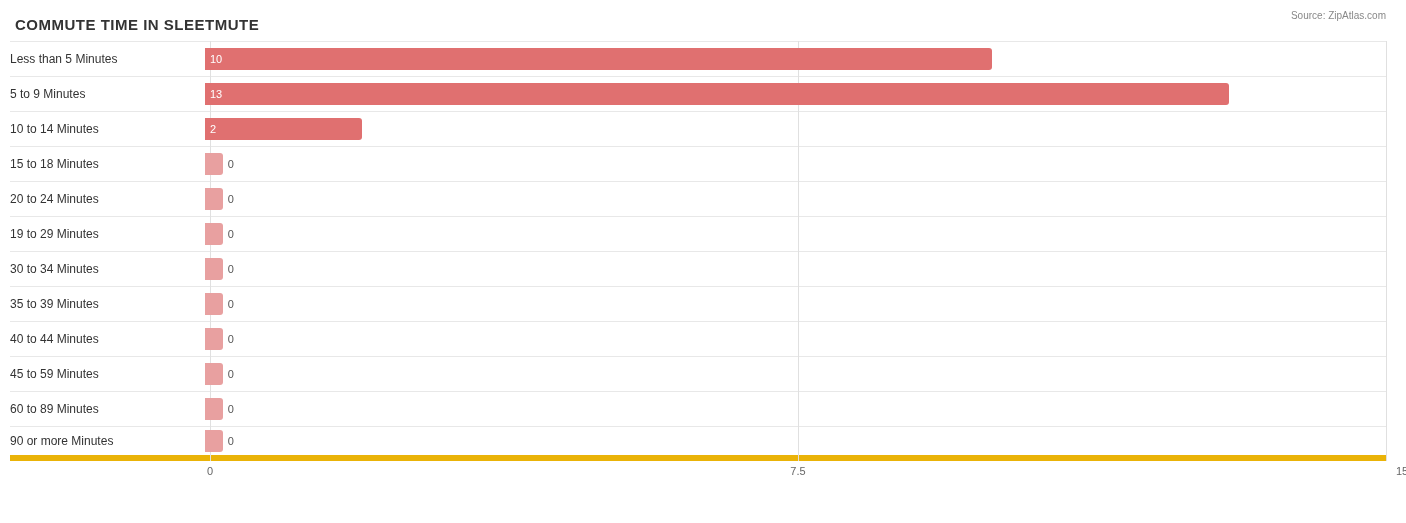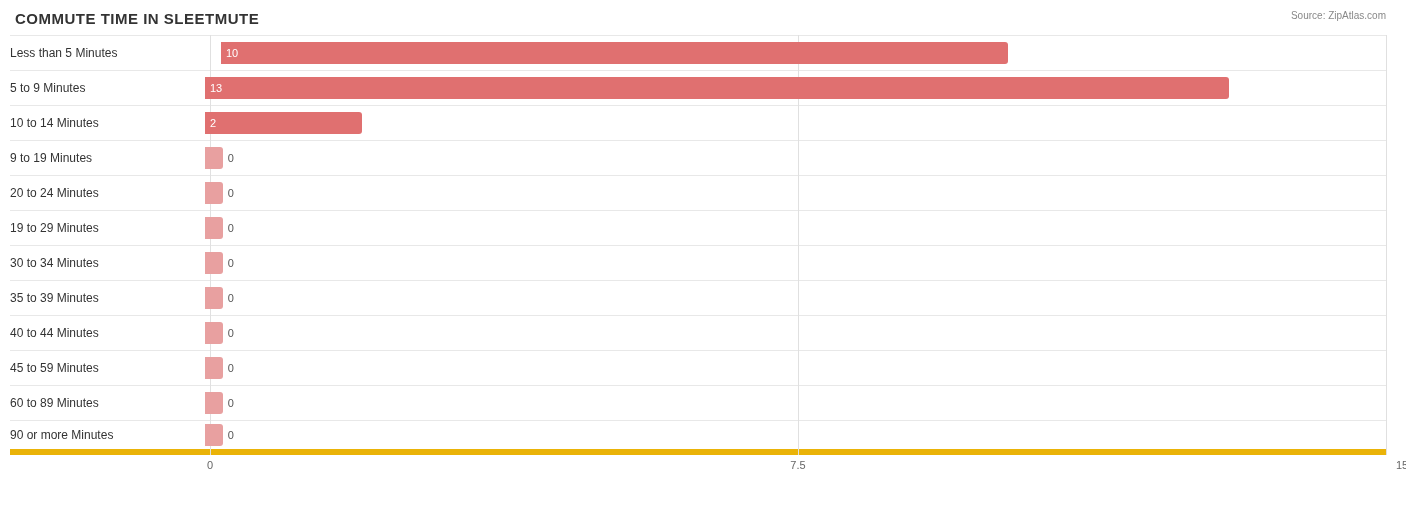--- a/index.html
+++ b/index.html
@@ -6,21 +6,21 @@
     body {
       font-family: Arial, sans-serif;
       background: #fff;
       width: 1406px;
       height: 523px;
       overflow: hidden;
     }
     .chart-container {
       width: 1406px;
       height: 430px;
-      padding: 10px 20px 50px 10px;
+      padding: 16px 20px 50px 10px;
       position: relative;
     }
     .chart-title {
       font-size: 15px;
       font-weight: bold;
       color: #333;
       text-transform: uppercase;
       letter-spacing: 0.5px;
       margin-bottom: 8px;
       padding-left: 5px;
@@ -132,21 +132,21 @@
 
       <div class="grid-lines" id="grid-lines">
           <div class="grid-line" style="left: 0%;"></div>
           <div class="grid-line" style="left: 50%;"></div>
           <div class="grid-line" style="left: 100%;"></div>
         </div>
 
     <div class="bar-row">
           <div class="bar-label">Less than 5 Minutes</div>
           <div class="bar-track">
-            <div class="bar-fill" style="width: 66.6667%; margin-left: 16px;">
+            <div class="bar-fill" style="width: 66.6667%;">
               <span class="bar-value-inside">10</span>
             </div>
           </div>
         </div>
         <div class="bar-row">
           <div class="bar-label">5 to 9 Minutes</div>
           <div class="bar-track">
             <div class="bar-fill" style="width: 86.6667%; text-align: center;">
               <span class="bar-value-inside">13</span>
             </div>
@@ -154,21 +154,21 @@
         </div>
         <div class="bar-row">
           <div class="bar-label">10 to 14 Minutes</div>
           <div class="bar-track">
             <div class="bar-fill" style="width: 13.3333%;">
               <span class="bar-value-inside">2</span>
             </div>
           </div>
         </div>
         <div class="bar-row">
-          <div class="bar-label">9 to 19 Minutes</div>
+          <div class="bar-label">15 to 18 Minutes</div>
           <div class="bar-track">
             <div class="bar-fill" style="width: 1.5%; background: rgb(232, 160, 160);"></div>
             <span class="bar-value">0</span>
           </div>
         </div>
         <div class="bar-row">
           <div class="bar-label">20 to 24 Minutes</div>
           <div class="bar-track">
             <div class="bar-fill" style="width: 1.5%; background: rgb(232, 160, 160);"></div>
             <span class="bar-value">0</span>

